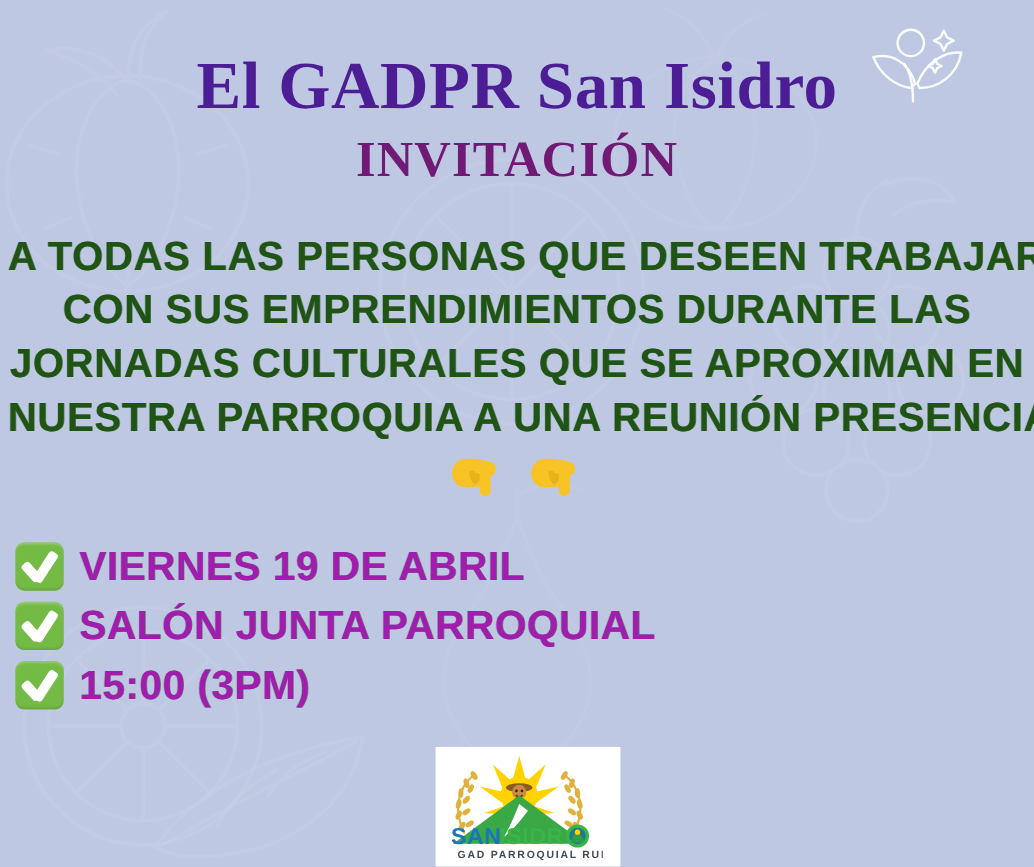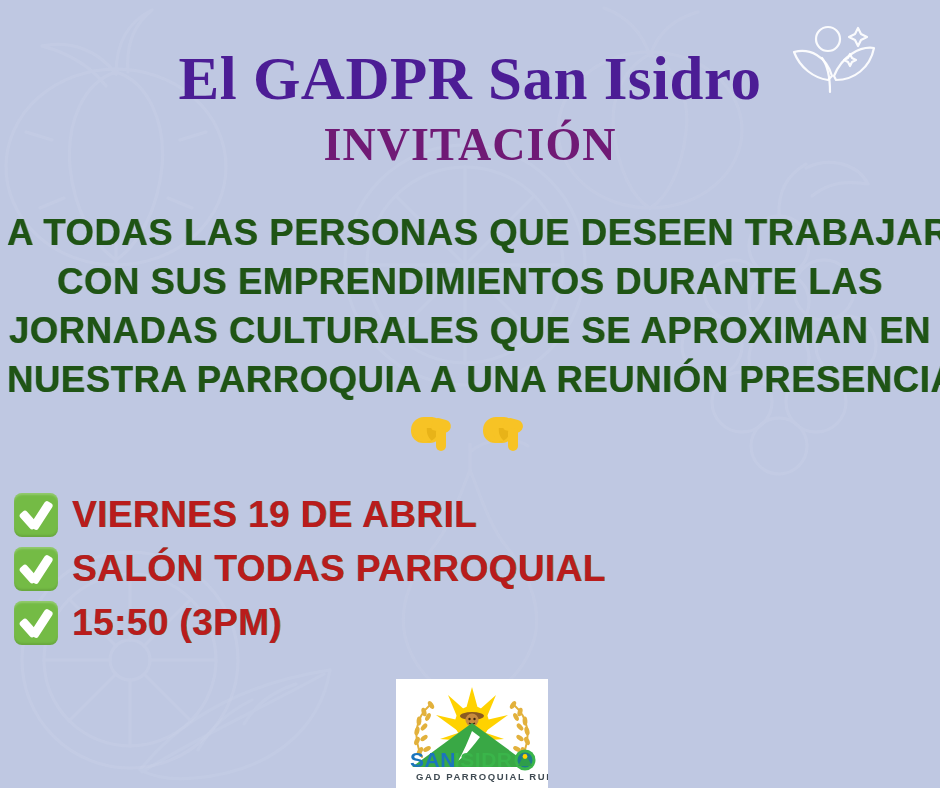--- a/index.html
+++ b/index.html
@@ -188,32 +188,32 @@
   .check-box::after {
     width: 9px; height: 31px;
     left: 23px; top: 7px;
     transform: rotate(33deg);
   }
   .check-label {
     font-family: "Liberation Sans Narrow", "Liberation Sans", sans-serif;
     font-weight: bold;
     font-size: 37px;
     line-height: 44px;
-    color: #b91c1c;
+    color: #a21caf;
     letter-spacing: .4px;
     white-space: nowrap;
     text-shadow: .6px 0 0 rgba(31,84,21,.55), -.6px 0 0 rgba(31,84,21,.25);
   }
 
   
   #logo-card {
     position: absolute;
     left: 396px;
     top: 679px;
-    width: 152px;
+    width: 168px;
     height: 109px;
     background: #ffffff;
     overflow: hidden;
   }
   #logo-card svg { display: block; }
 </style>
 </head>
 <body>
 
 <div id="poster">
@@ -323,25 +323,25 @@
     </span>
   </div>
 
   <div id="checklist">
     <div class="check-row">
       <span class="check-box"></span>
       <span class="check-label">VIERNES 19 DE ABRIL</span>
     </div>
     <div class="check-row">
       <span class="check-box"></span>
-      <span class="check-label">SALÓN TODAS PARROQUIAL</span>
+      <span class="check-label">SALÓN JUNTA PARROQUIAL</span>
     </div>
     <div class="check-row">
       <span class="check-box"></span>
-      <span class="check-label">15:50 (3PM)</span>
+      <span class="check-label">15:00 (3PM)</span>
     </div>
   </div>
 
   <div id="logo-card">
     <svg width="152" height="109" viewBox="0 0 152 109" aria-hidden="true">
 
       <g stroke="#e2b13c" stroke-width="2" fill="none" stroke-linecap="round">
         <path d="M26 78 C16 58 20 38 34 26"></path>
         <path d="M126 78 C136 58 132 38 118 26"></path>
       </g>

